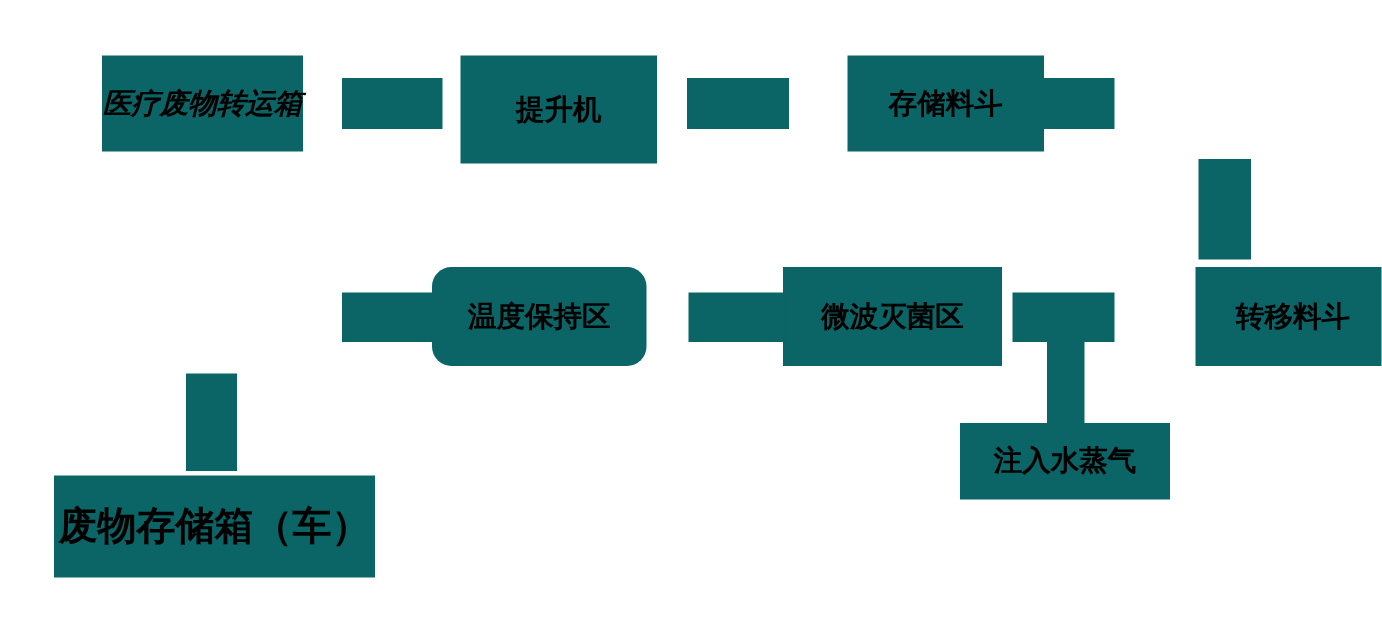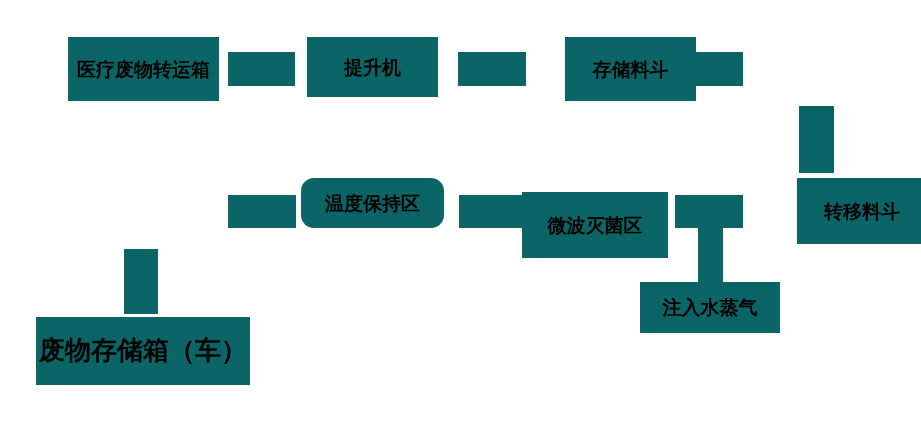--- a/index.html
+++ b/index.html
@@ -38,32 +38,32 @@
   .conn {
     position: absolute;
     background: var(--node);
   }
 </style>
 </head>
 <body>
 
 <div class="canvas">
 
-  <div class="node" style="left:68px; top:37px; width:151px; height:64px;">医疗废物转运箱</div>
-  <div class="node" style="left:307px; top:37px; width:131px; height:60px;text-align:center;">提升机</div>
+  <div class="node" style="left:68px; top:37px; width:134px; height:64px;font-style:italic;">医疗废物转运箱</div>
+  <div class="node" style="left:307px; top:37px; width:131px; height:72px;text-align:center;">提升机</div>
   <div class="node" style="left:529px; top:37px; width:131px; height:64px;margin-left:36px;">存储料斗</div>
 
   <div class="conn" style="left:228px; top:52px; width:67px; height:34px;"></div>
   <div class="conn" style="left:458px; top:52px; width:68px; height:34px;"></div>
   <div class="conn" style="left:675px; top:52px; width:68px; height:34px;"></div>
 
   <div class="conn" style="left:799px; top:106px; width:35px; height:67px;"></div>
 
-  <div class="node" style="left:301px; top:178px; width:143px; height:50px;border-radius:13px;">温度保持区</div>
-  <div class="node" style="left:522px; top:192px; width:146px; height:66px;">微波灭菌区</div>
+  <div class="node" style="left:288px; top:178px; width:143px; height:66px;border-radius:13px;">温度保持区</div>
+  <div class="node" style="left:522px; top:178px; width:146px; height:66px;">微波灭菌区</div>
   <div class="node" style="left:752px; top:178px; width:130px; height:66px;margin-left:45px;">转移料斗</div>
 
   <div class="conn" style="left:228px; top:195px; width:68px; height:33px;"></div>
   <div class="conn" style="left:459px; top:195px; width:64px; height:33px;"></div>
   <div class="conn" style="left:675px; top:195px; width:68px; height:33px;"></div>
 
   <div class="conn" style="left:698px; top:228px; width:25px; height:54px;"></div>
 
   <div class="node" style="left:640px; top:282px; width:140px; height:51px;">注入水蒸气</div>
 

